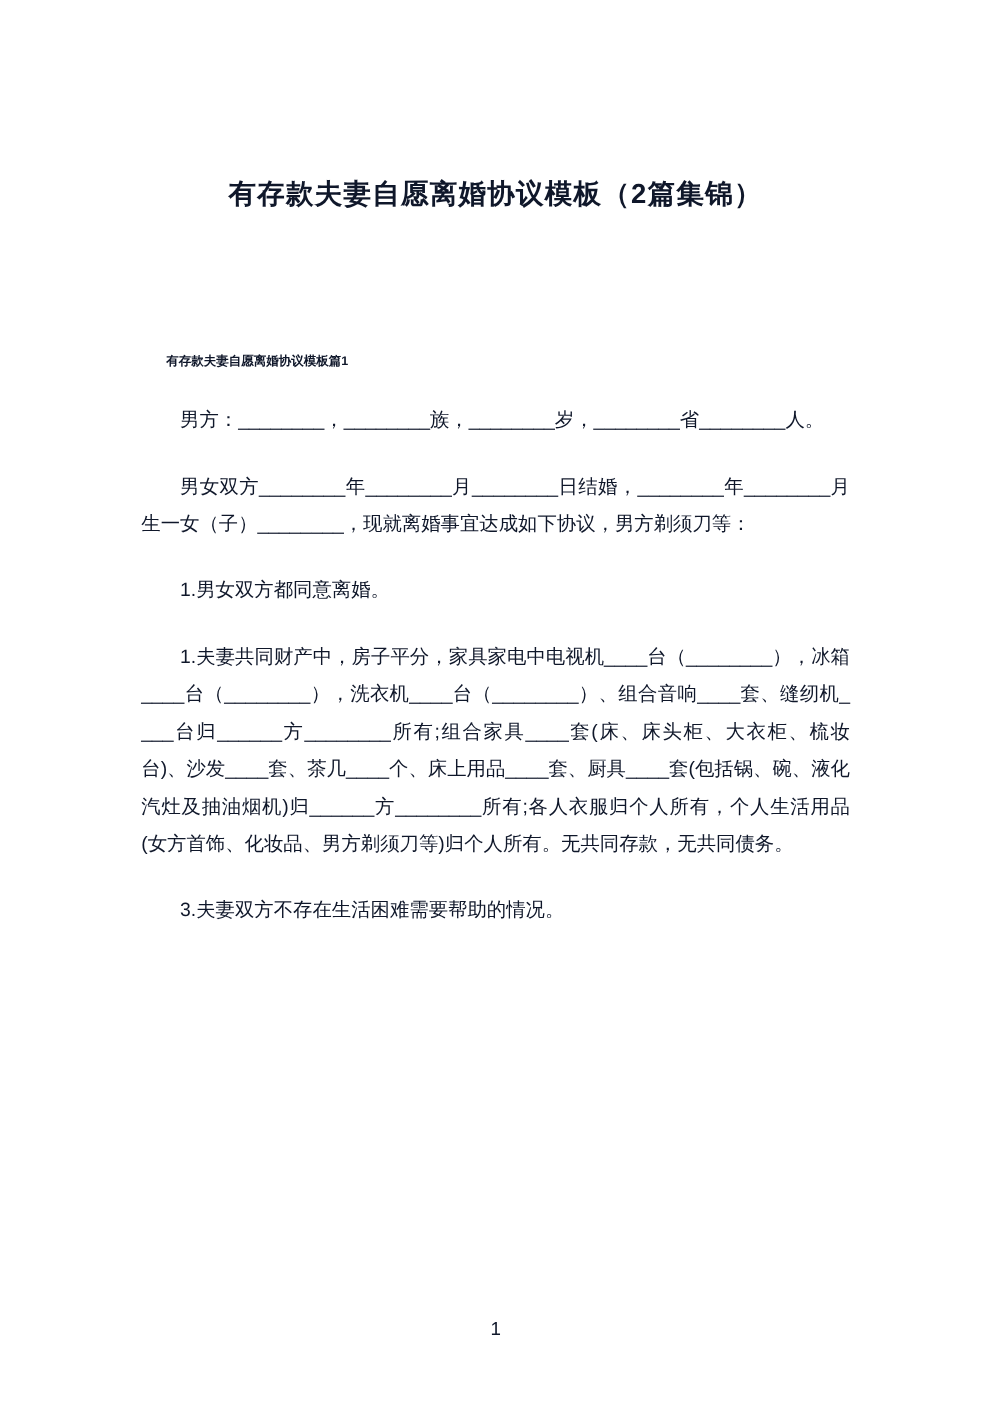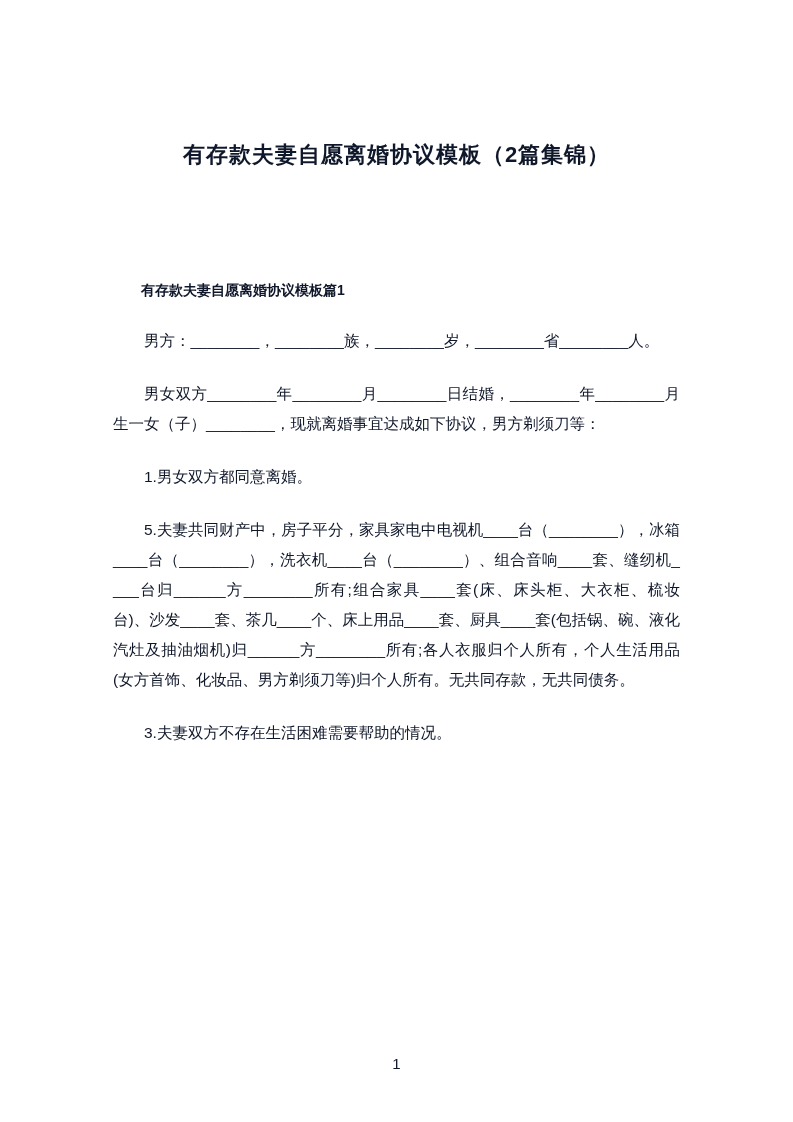--- a/index.html
+++ b/index.html
@@ -25,21 +25,21 @@
   }
   .doc-title {
     margin: 0 0 112px 0;
     font-size: 22px;
     font-weight: bold;
     text-align: center;
     letter-spacing: 1px;
   }
   .section-heading {
     margin: 0 0 26px 0;
-    font-size: 14px;
+    font-size: 10px;
     font-weight: bold;
     text-indent: 2em;
   }
   .para {
     margin: 0 0 23px 0;
     font-size: 15.5px;
     line-height: 30px;
     text-indent: 2em;
     text-align: justify;
     word-break: break-all;
@@ -63,20 +63,20 @@
     <h2 class="section-heading">有存款夫妻自愿离婚协议模板篇1</h2>
 
     <p class="para">男方：________，________族，________岁，________省________人。</p>
 
 
     <p class="para">男女双方________年________月________日结婚，________年________月生一女（子）________，现就离婚事宜达成如下协议，男方剃须刀等：</p>
 
     <p class="para">1.男女双方都同意离婚。</p>
 
 
-    <p class="para">5.夫妻共同财产中，房子平分，家具家电中电视机____台（________），冰箱____台（________），洗衣机____台（________）、组合音响____套、缝纫机____台归______方________所有;组合家具____套(床、床头柜、大衣柜、梳妆台)、沙发____套、茶几____个、床上用品____套、厨具____套(包括锅、碗、液化汽灶及抽油烟机)归______方________所有;各人衣服归个人所有，个人生活用品(女方首饰、化妆品、男方剃须刀等)归个人所有。无共同存款，无共同债务。</p>
+    <p class="para">1.夫妻共同财产中，房子平分，家具家电中电视机____台（________），冰箱____台（________），洗衣机____台（________）、组合音响____套、缝纫机____台归______方________所有;组合家具____套(床、床头柜、大衣柜、梳妆台)、沙发____套、茶几____个、床上用品____套、厨具____套(包括锅、碗、液化汽灶及抽油烟机)归______方________所有;各人衣服归个人所有，个人生活用品(女方首饰、化妆品、男方剃须刀等)归个人所有。无共同存款，无共同债务。</p>
 
     <p class="para">3.夫妻双方不存在生活困难需要帮助的情况。</p>
 
   </div>
 
   <div class="page-number">1</div>
 </div>
 
 </body></html>

